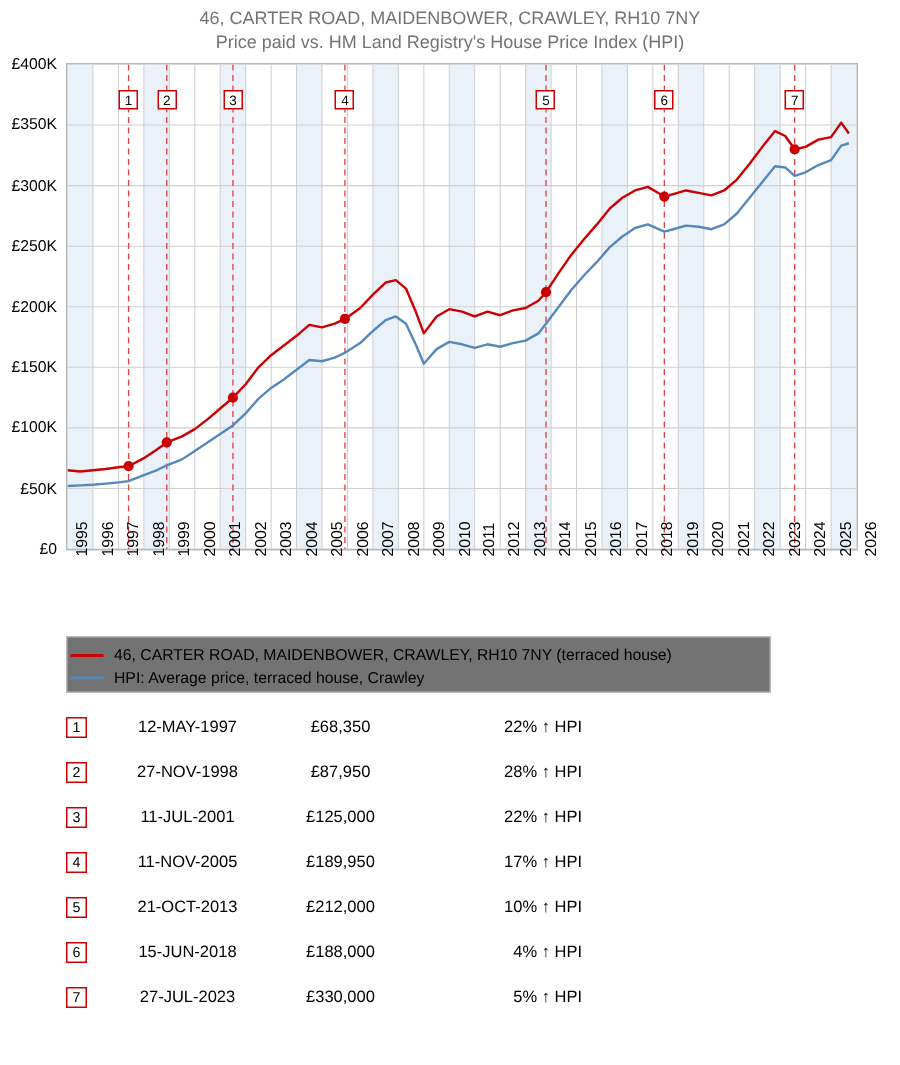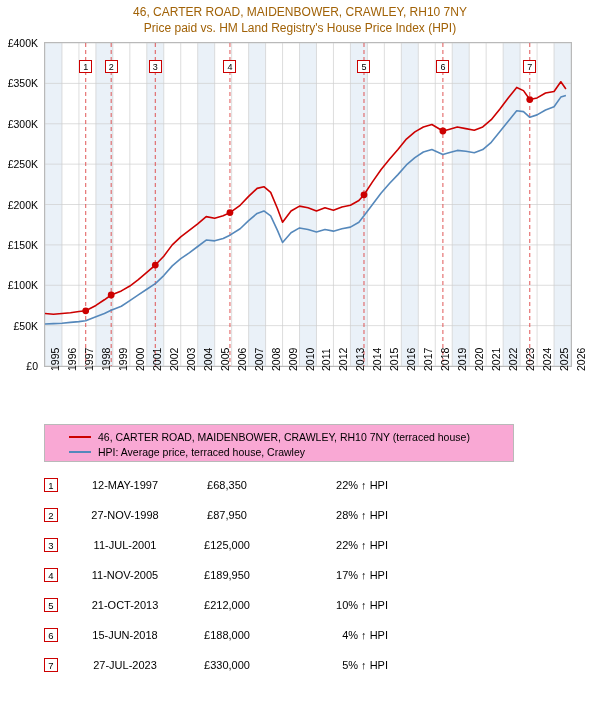--- a/index.html
+++ b/index.html
@@ -20,21 +20,21 @@
     height: 710px;
   }
   .title {
     position: absolute;
     left: 0;
     top: 4px;
     width: 600px;
     text-align: center;
     font-size: 12px;
     line-height: 16px;
-    color: #a16207;
+    color: #737373;
   }
   .title div { white-space: nowrap; }
 
   
   #chart {
     position: absolute;
     left: 44px;
     top: 42px;
     width: 528px;
     height: 325px;
@@ -84,22 +84,22 @@
 
   
   #legend {
     position: absolute;
     left: 44px;
     top: 424px;
     width: 470px;
     height: 38px;
     border: 1px solid #b9b9b9;
     box-sizing: border-box;
-    background: #f9a8d4;
-    padding: 4px 24px;
+    background: #737373;
+    padding: 4px 2px;
   }
   .legend-row {
     display: flex;
     align-items: center;
     height: 14px;
     margin: 1px 0;
   }
   .legend-swatch {
     width: 22px;
     height: 0;

